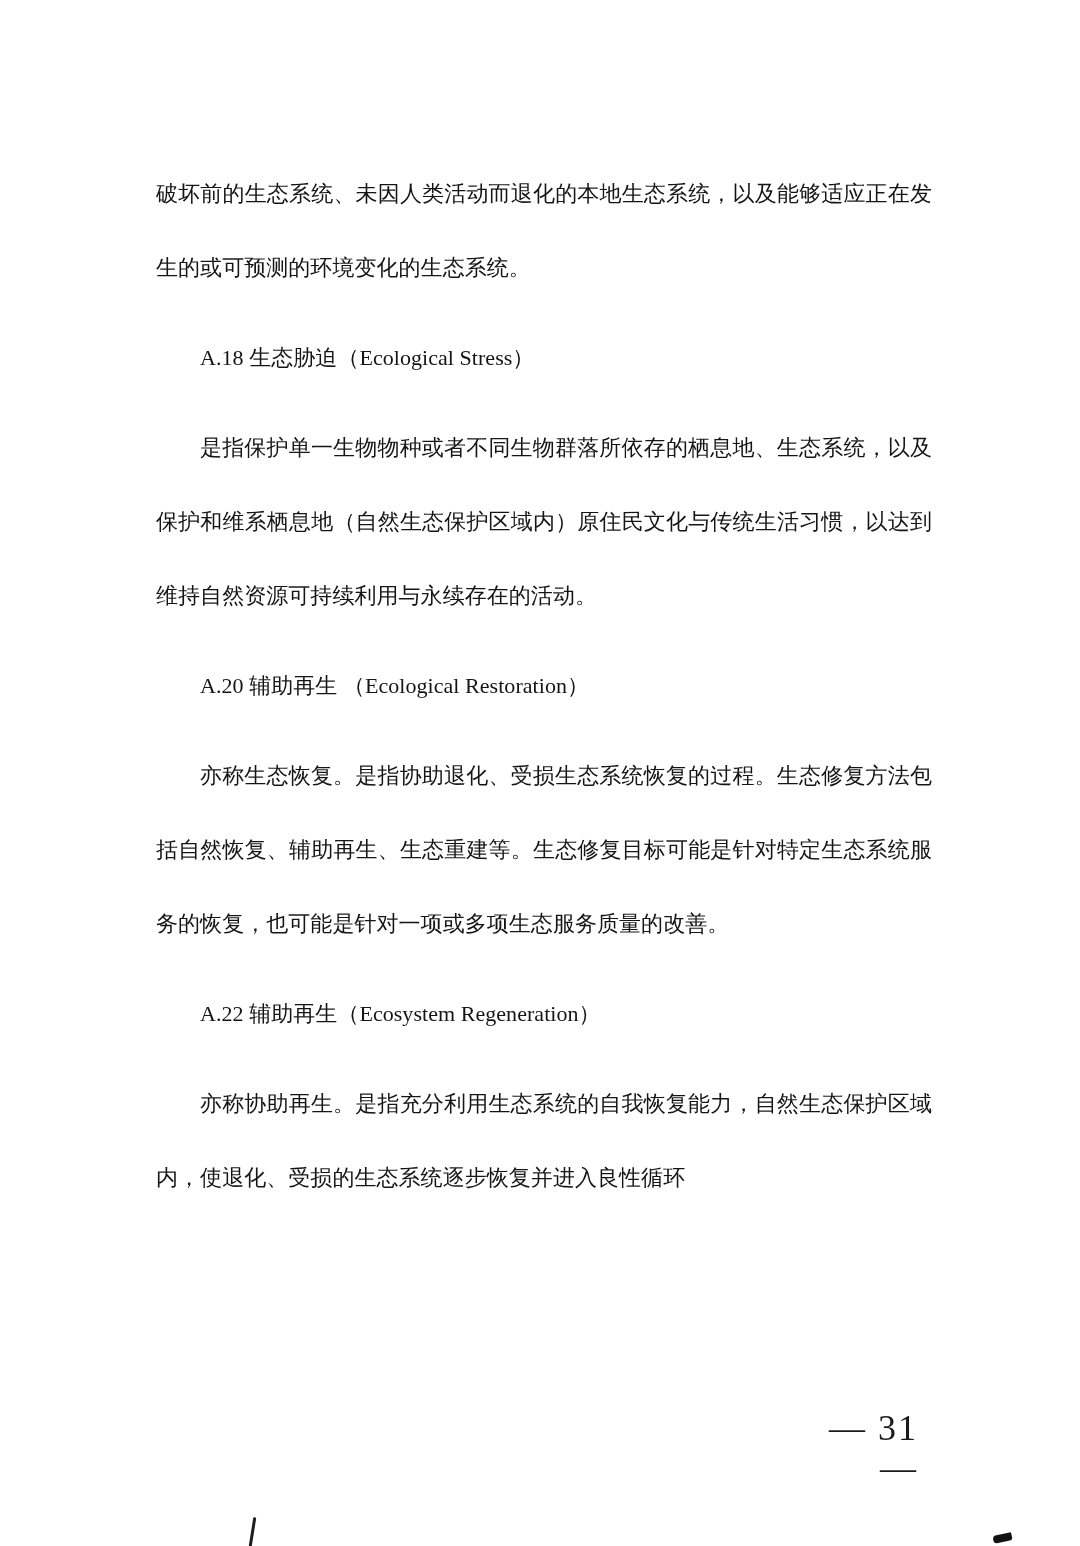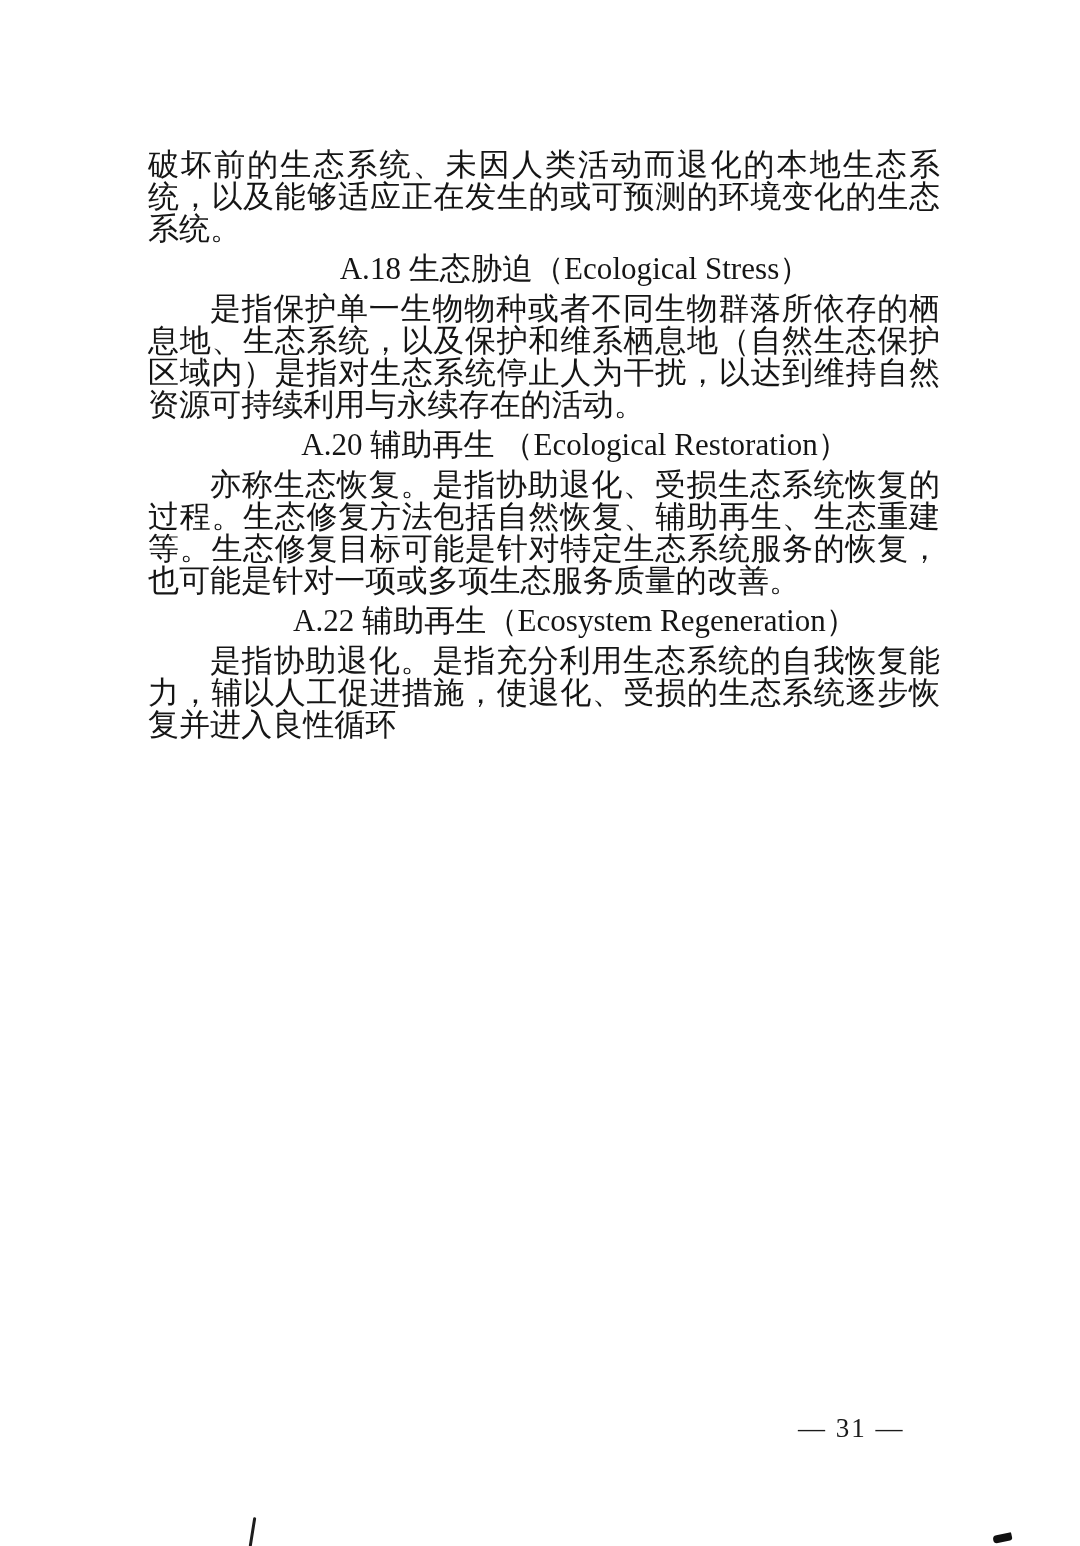--- a/index.html
+++ b/index.html
@@ -18,47 +18,47 @@
     font-family: "Liberation Serif", "DejaVu Serif", serif;
     color: #151515;
   }
   .text-block {
     position: absolute;
     left: 140px;
     top: 141px;
     width: 808px;
   }
   .text-block p {
-    margin: 8px;
+    margin: 16px;
     padding: 0;
-    font-size: 31px;
-    line-height: 32px;
+    font-size: 22px;
+    line-height: 74px;
     letter-spacing: 0.05px;
     word-break: break-all;
   }
   p.para {
     text-align: justify;
     text-indent: 2em;
   }
   p.para-continued {
     text-align: justify;
     text-indent: 0;
   }
   p.heading {
-    text-align: center;
+    text-align: left;
     text-indent: 2em;
     white-space: nowrap;
   }
   .footer-pageno {
     position: absolute;
     top: 1408px;
     left: 798px;
     width: 120px;
-    text-align: left;
-    font-size: 27px;
+    text-align: right;
+    font-size: 36px;
     line-height: 40px;
     letter-spacing: 2px;
     color: #1b1b1b;
   }
   
   .artifact-stroke {
     position: absolute;
     left: 251px;
     top: 1517px;
     width: 3px;
@@ -79,25 +79,25 @@
   }
 </style>
 </head>
 <body>
 
 <div class="page">
 
   <main class="text-block">
     <p class="para-continued">破坏前的生态系统、未因人类活动而退化的本地生态系统，以及能够适应正在发生的或可预测的环境变化的生态系统。</p>
     <p class="heading">A.18 生态胁迫（Ecological Stress）</p>
-    <p class="para">是指保护单一生物物种或者不同生物群落所依存的栖息地、生态系统，以及保护和维系栖息地（自然生态保护区域内）是指对生态系统停止人为干扰，以达到维持自然资源可持续利用与永续存在的活动。</p>
+    <p class="para">是指保护单一生物物种或者不同生物群落所依存的栖息地、生态系统，以及保护和维系栖息地（自然生态保护区域内）原住民文化与传统生活习惯，以达到维持自然资源可持续利用与永续存在的活动。</p>
     <p class="heading">A.20 辅助再生 （Ecological Restoration）</p>
     <p class="para">亦称生态恢复。是指协助退化、受损生态系统恢复的过程。生态修复方法包括自然恢复、辅助再生、生态重建等。生态修复目标可能是针对特定生态系统服务的恢复，也可能是针对一项或多项生态服务质量的改善。</p>
     <p class="heading">A.22 辅助再生（Ecosystem Regeneration）</p>
-    <p class="para">是指协助退化。是指充分利用生态系统的自我恢复能力，辅以人工促进措施，使退化、受损的生态系统逐步恢复并进入良性循环</p>
+    <p class="para">亦称协助再生。是指充分利用生态系统的自我恢复能力，自然生态保护区域内，使退化、受损的生态系统逐步恢复并进入良性循环</p>
   </main>
 
   <div class="footer-pageno">— 31 —</div>
 
   <div class="artifact-stroke"></div>
   <div class="artifact-blob"></div>
 
 </div>
 
 </body></html>

